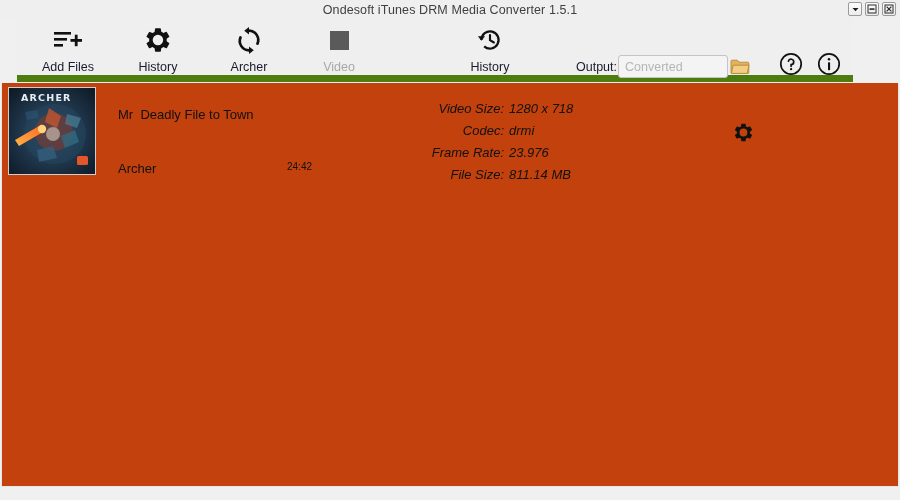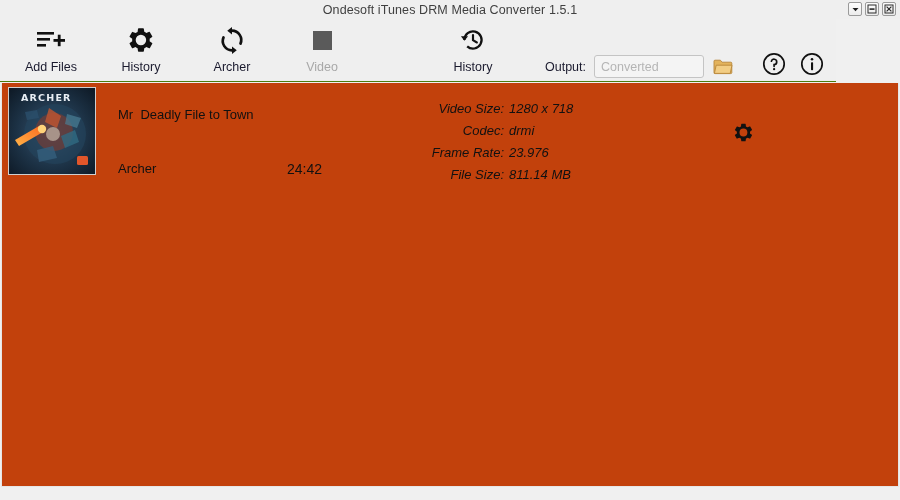--- a/index.html
+++ b/index.html
@@ -37,24 +37,24 @@
     border: 1px solid #9a9a9a;
     background: linear-gradient(#fdfdfd, #ececec);
     border-radius: 2px;
     display: flex; align-items: center; justify-content: center;
     cursor: pointer;
   }
   .win-btn svg { display: block; }
 
   
   .toolbar {
-    position: absolute; left: 0; top: 19px;
+    position: absolute; left: 17px; top: 19px;
     width: 836px; height: 63px;
     background: #efefef;
-    border-bottom: 1px solid #4d7c0f;
+    border-bottom: 7px solid #4d7c0f;
   }
   .tool-btn {
     position: absolute;
     top: 4px;
     width: 92px;
     display: flex; flex-direction: column;
     align-items: center; gap: 3px;
     cursor: pointer;
     user-select: none;
   }
@@ -71,21 +71,21 @@
   #btn-options  { left: 95px; }
   #btn-convert  { left: 186px; }
   #btn-stop     { left: 276px; }
   #btn-history  { left: 427px; }
 
   .stop-square { width: 19px; height: 19px; background: #5a5a5a; }
 
   
   .output-group {
     position: absolute; right: 102px; top: 36px;
-    display: flex; align-items: center; gap: 8px;
+    display: flex; align-items: center; gap: 1px;
   }
   .output-label { font-size: 12.5px; color: #1a1a2e; }
   .output-input {
     width: 110px; height: 23px;
     border: 1px solid #c4c4c4;
     border-radius: 3px;
     background: #f4f4f4;
     font-size: 12.5px;
     font-family: "Liberation Sans", sans-serif;
     padding: 0 6px;
@@ -130,21 +130,21 @@
     position: absolute; left: 116px; top: 24px;
     font-size: 13px; color: #111;
     white-space: pre;
   }
   .row-artist {
     position: absolute; left: 116px; top: 78px;
     font-size: 13px; color: #111;
   }
   .row-duration {
     position: absolute; left: 285px; top: 78px;
-    font-size: 14px; color: #111;
+    font-size: 10px; color: #111;
   }
 
   .meta {
     position: absolute; left: 400px; top: 14px;
     width: 205px;
   }
   .meta-line {
     display: flex; height: 22px; align-items: center;
     font-size: 13px; color: #111; font-style: italic;
   }

